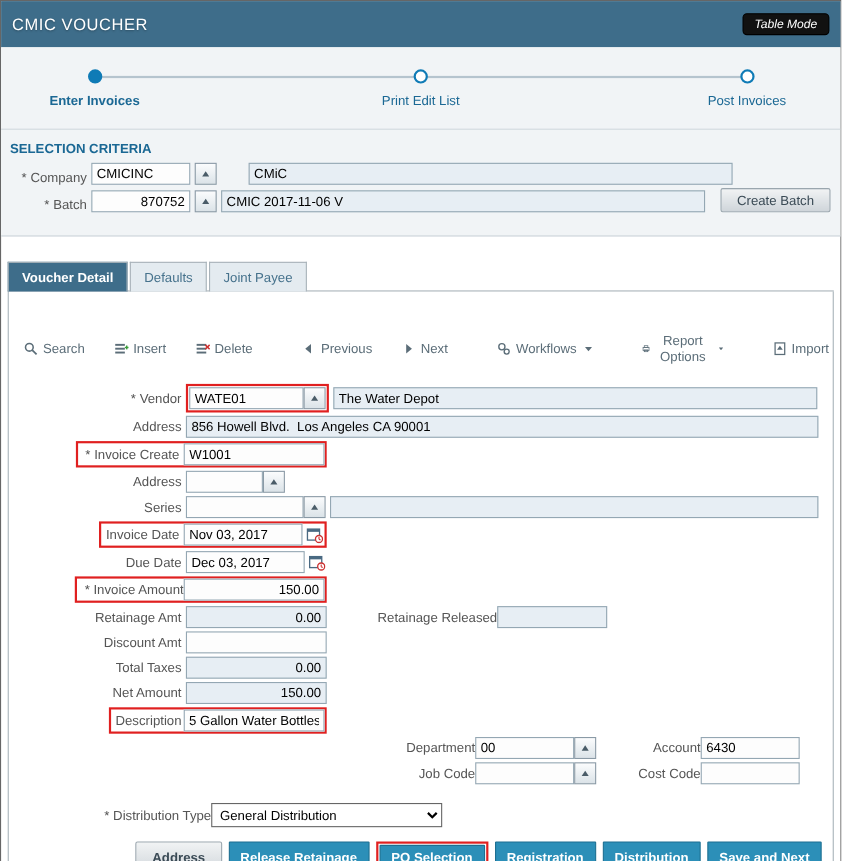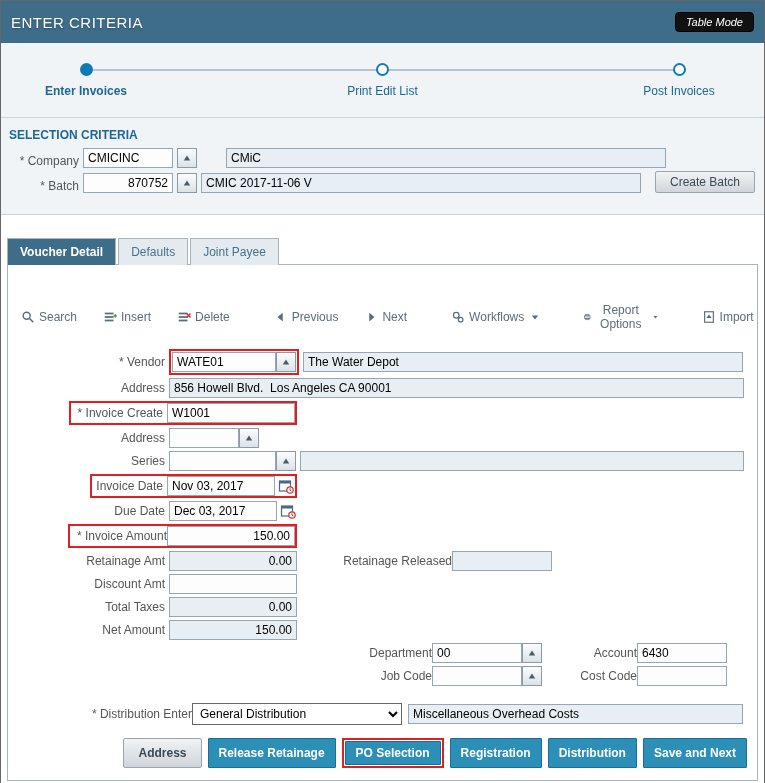--- a/index.html
+++ b/index.html
@@ -42,21 +42,21 @@
   .sel{ border:1px solid #666; height:22px; font-size:12px; padding:0 3px; background:#fff;}
   .footer-btns{ display:flex; gap:6px; padding:10px 6px 10px; justify-content:flex-end;}
   .blue-btn{ background:#2c8fb8; color:#fff; border:1px solid #1d6f91; padding:4px 10px; font-size:12px; font-weight:bold; cursor:pointer; border-radius:1px;}
   .h-box{ display:inline-flex; align-items:center;}
 </style>
 </head>
 <body>
 
 <div class="wrap">
   <div class="titlebar">
-    <span class="titlebar-text">ENTER CRITERIA</span>
+    <span class="titlebar-text">CMIC VOUCHER</span>
     <button class="table-mode">Table Mode</button>
   </div>
 
   <div class="progress-area">
     <div class="progress-line">
       <div class="track"></div>
       <div class="step active" style="left:-35px;">
         <div class="dot"></div>
         <div class="lbl">Enter Invoices</div>
       </div>
@@ -287,20 +287,26 @@
       <div class="formrow">
         <span class="flab">Total Taxes</span>
         <input class="inp inp-ro" style="width: 128px; text-align: right;" readonly="" value="0.00">
       </div>
 
       <div class="formrow">
         <span class="flab">Net Amount</span>
         <input class="inp inp-ro" style="width: 128px; text-align: right;" readonly="" value="150.00">
       </div>
 
+      <div class="formrow">
+        <span class="h-box hilite" style="margin-left:87px;">
+          <span class="flab" style="width:66px; padding:2px 4px;">Description</span>
+          <input class="inp" style="width: 128px;" value="5 Gallon Water Bottles">
+        </span>
+      </div>
 
       <div class="formrow">
         <span style="width:340px;"></span>
         <span class="lab" style="width:80px;">Department</span>
         <input class="inp" style="width: 90px;" value="00">
         <button class="lov-btn">
             <svg viewBox="0 0 10 10">
               <polygon points="5,2 9,8 1,8" fill="#4a5c68"></polygon>
             </svg>
           </button>
@@ -317,26 +323,25 @@
               <polygon points="5,2 9,8 1,8" fill="#4a5c68"></polygon>
             </svg>
           </button>
         <span class="lab" style="width:95px;">Cost Code</span>
         <input class="inp" style="width: 90px;">
       </div>
 
       <div style="height:14px;"></div>
 
       <div class="formrow" style="padding-left:70px;">
-        <span class="lab" style="width:110px;">* Distribution Enter</span>
+        <span class="lab" style="width:110px;">* Distribution Type</span>
         <select class="sel" style="width:210px;">
           <option>General Distribution</option>
         </select>
         <span style="width:6px;"></span>
-        <input class="inp inp-ro" style="width: 335px;" readonly="" value="Miscellaneous Overhead Costs">
       </div>
 
       <div class="footer-btns">
         <button class="grey-btn" style="font-weight:bold;">Address</button>
         <button class="blue-btn">Release Retainage</button>
         <span class="h-box hilite" style="padding:1px;">
           <button class="blue-btn">PO Selection</button>
         </span>
         <button class="blue-btn">Registration</button>
         <button class="blue-btn">Distribution</button>

